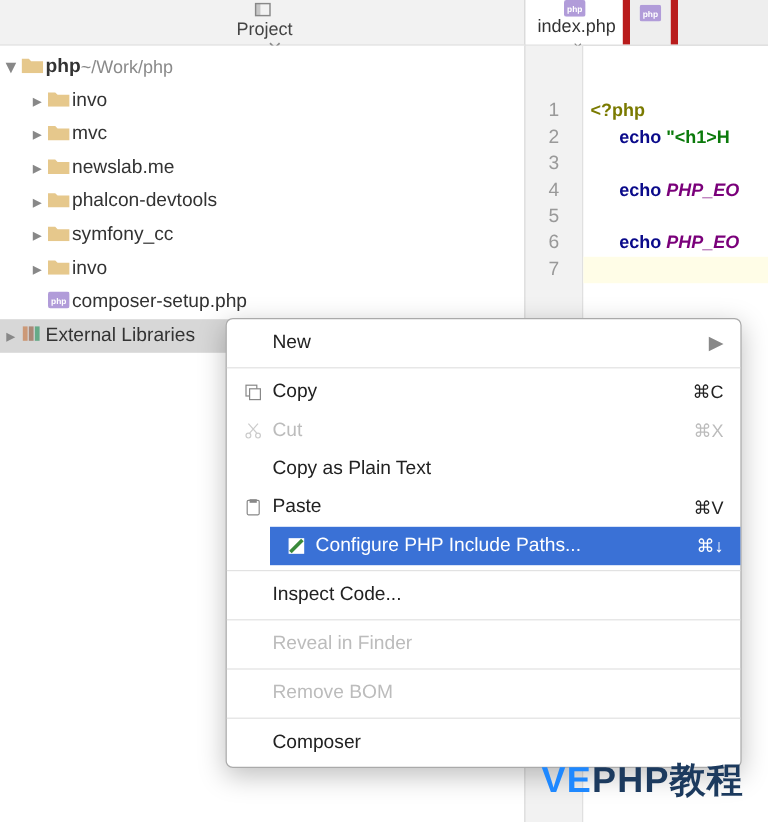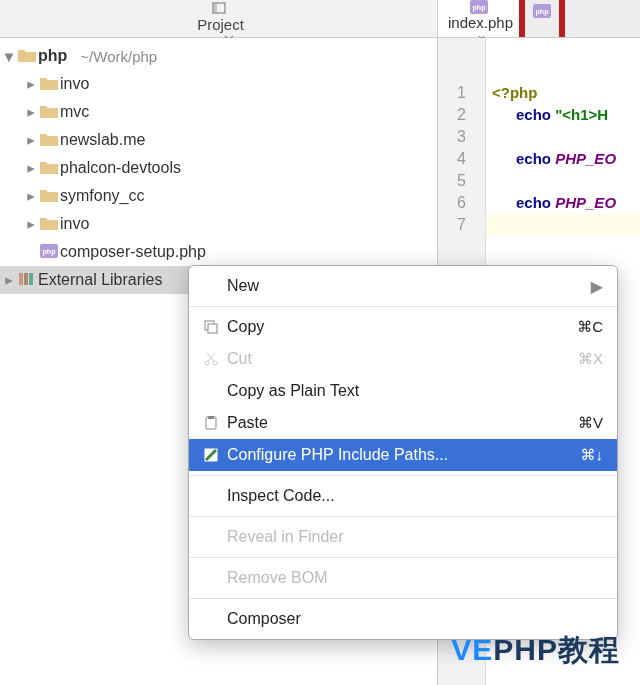--- a/index.html
+++ b/index.html
@@ -17,37 +17,37 @@
 
   .main { display: flex; height: calc(100% - 38px); }
   .tree { width: 438px; background: #fff; border-right: 1px solid #ccc; padding-top: 4px; }
   .row { display: flex; align-items: center; height: 28px; white-space: nowrap; }
   .row.sel { background: #d7d7d7; }
   .arr { width: 18px; text-align: center; color: #888; }
   .ind { display: inline-block; }
   .fld { width: 20px; }
   .lbl { font-size: 16px; color: #333; }
   .lbl.bold { font-weight: 600; }
-  .dim { color: #8a8a8a; margin-left: 13px; }
+  .dim { color: #8a8a8a; margin-left: 0; }
 
   .editor { flex: 1; display: flex; }
   .gutter { width: 48px; background: #f2f2f2; border-right: 1px solid #e0e0e0; padding-top: 44px; text-align: center; font-size: 16px; color: #999; }
   .gutter div { height: 22px; line-height: 22px; }
   .code { flex: 1; padding-top: 44px; font-family: Menlo, Consolas, monospace; font-size: 15px; white-space: nowrap; overflow: hidden; }
   .code .ln { height: 22px; line-height: 22px; padding-left: 6px; }
   .ln.cur { background: #fffde7; }
   .kw { color: #0a0a8a; font-weight: 700; margin-left: 24px; }
   .pi { color: #7a7a00; font-weight: 600; }
   .str { color: #0b7a0b; font-weight: 600; }
   .cnst { color: #7a007a; font-style: italic; font-weight: 600; }
 
   .menu { position: absolute; left: 188px; top: 265px; width: 430px; background: #fff; border: 1px solid #aaa; border-radius: 6px; box-shadow: 0 6px 22px rgba(0,0,0,.25); padding: 4px 0; }
   .mrow { display: flex; align-items: center; height: 32px; padding: 0 14px; color: #222; font-size: 16px; }
   .mrow.dis { color: #bcbcbc; }
-  .mrow.hl { background: #3a71d6; color: #fff; }
+  .mrow.hl { background: #3a71d6; color: #fff; margin-left: 36px; }
   .mico { width: 24px; display: flex; align-items: center; }
   .mlbl { flex: 1; }
   .mkey { font-size: 15px; }
   .msep { height: 1px; background: #e2e2e2; margin: 4px 0; }
   .subarr { color: #888; }
 
   .watermark { position: absolute; right: 20px; bottom: 14px; font-size: 30px; font-weight: 700; letter-spacing: 1px; }
   .watermark .blue { color: #1e88ff; }
   .watermark .dark { color: #1c3a5e; }
 </style>

